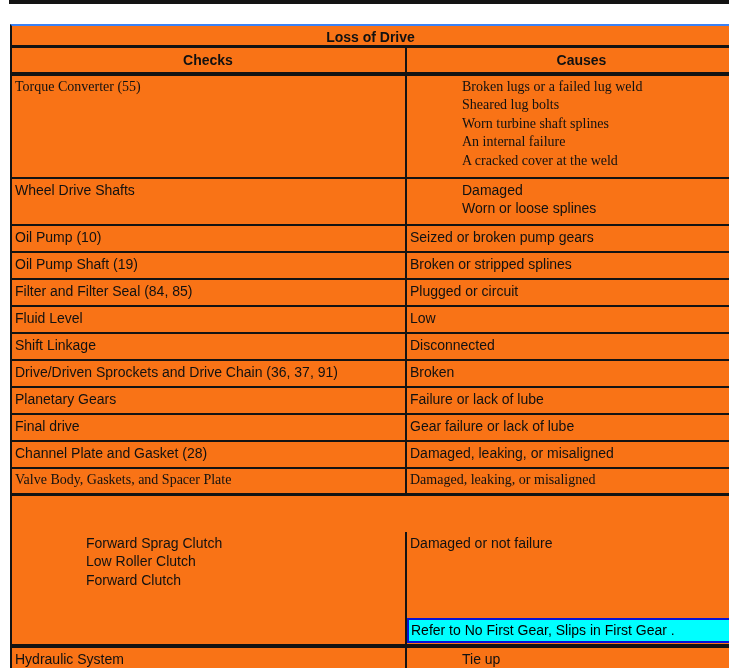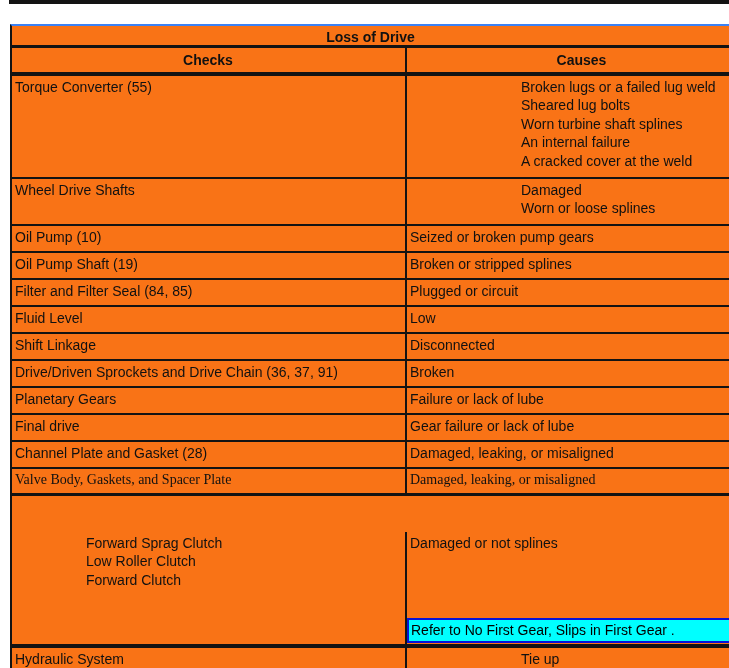--- a/index.html
+++ b/index.html
@@ -55,23 +55,23 @@
     width: 395px;
     flex: 0 0 395px;
     border-right: 2px solid #131313;
     padding: 2px 4px 2px 3px;
   }
   .causes-cell {
     flex: 1 1 auto;
     padding: 2px 0 2px 3px;
   }
   .hdr { text-align: center; padding-top: 3px; }
-  .indent-causes { padding-left: 114px; }
+  .indent-causes { padding-left: 55px; }
   .indent-checks { padding-left: 74px; }
-  .r-torque    { min-height: 103px; }
+  .r-torque    { min-height: 103px; font-family: Liberation Serif, serif; }
   .r-wheel     { min-height: 47px; }
   .r-single    { min-height: 27px; }
   .r-valve     { border-bottom-width: 3px; font-family: Liberation Serif, serif; }
   .r-clutch    { min-height: 116px; border-bottom-width: 4px; margin-top: 36px; }
   .r-hydraulic { min-height: 43px; border-bottom: none; }
   .clutch-causes { position: relative; padding: 2px 0 0 3px; }
   .highlight-link {
     position: absolute;
     left: 0;
     right: -4px;
@@ -217,21 +217,21 @@
       </div>
     </div>
 
     <div class="row r-clutch">
       <div class="cell check-cell indent-checks">
         <div class="line">Forward Sprag Clutch</div>
         <div class="line">Low Roller Clutch</div>
         <div class="line">Forward Clutch</div>
       </div>
       <div class="cell causes-cell clutch-causes">
-        <div class="line">Damaged or not splines</div>
+        <div class="line">Damaged or not failure</div>
         <div class="highlight-link">Refer to No First Gear, Slips in First Gear .</div>
       </div>
     </div>
 
     <div class="row r-hydraulic">
       <div class="cell check-cell">
         <div class="line">Hydraulic System</div>
       </div>
       <div class="cell causes-cell indent-causes">
         <div class="line">Tie up</div>

